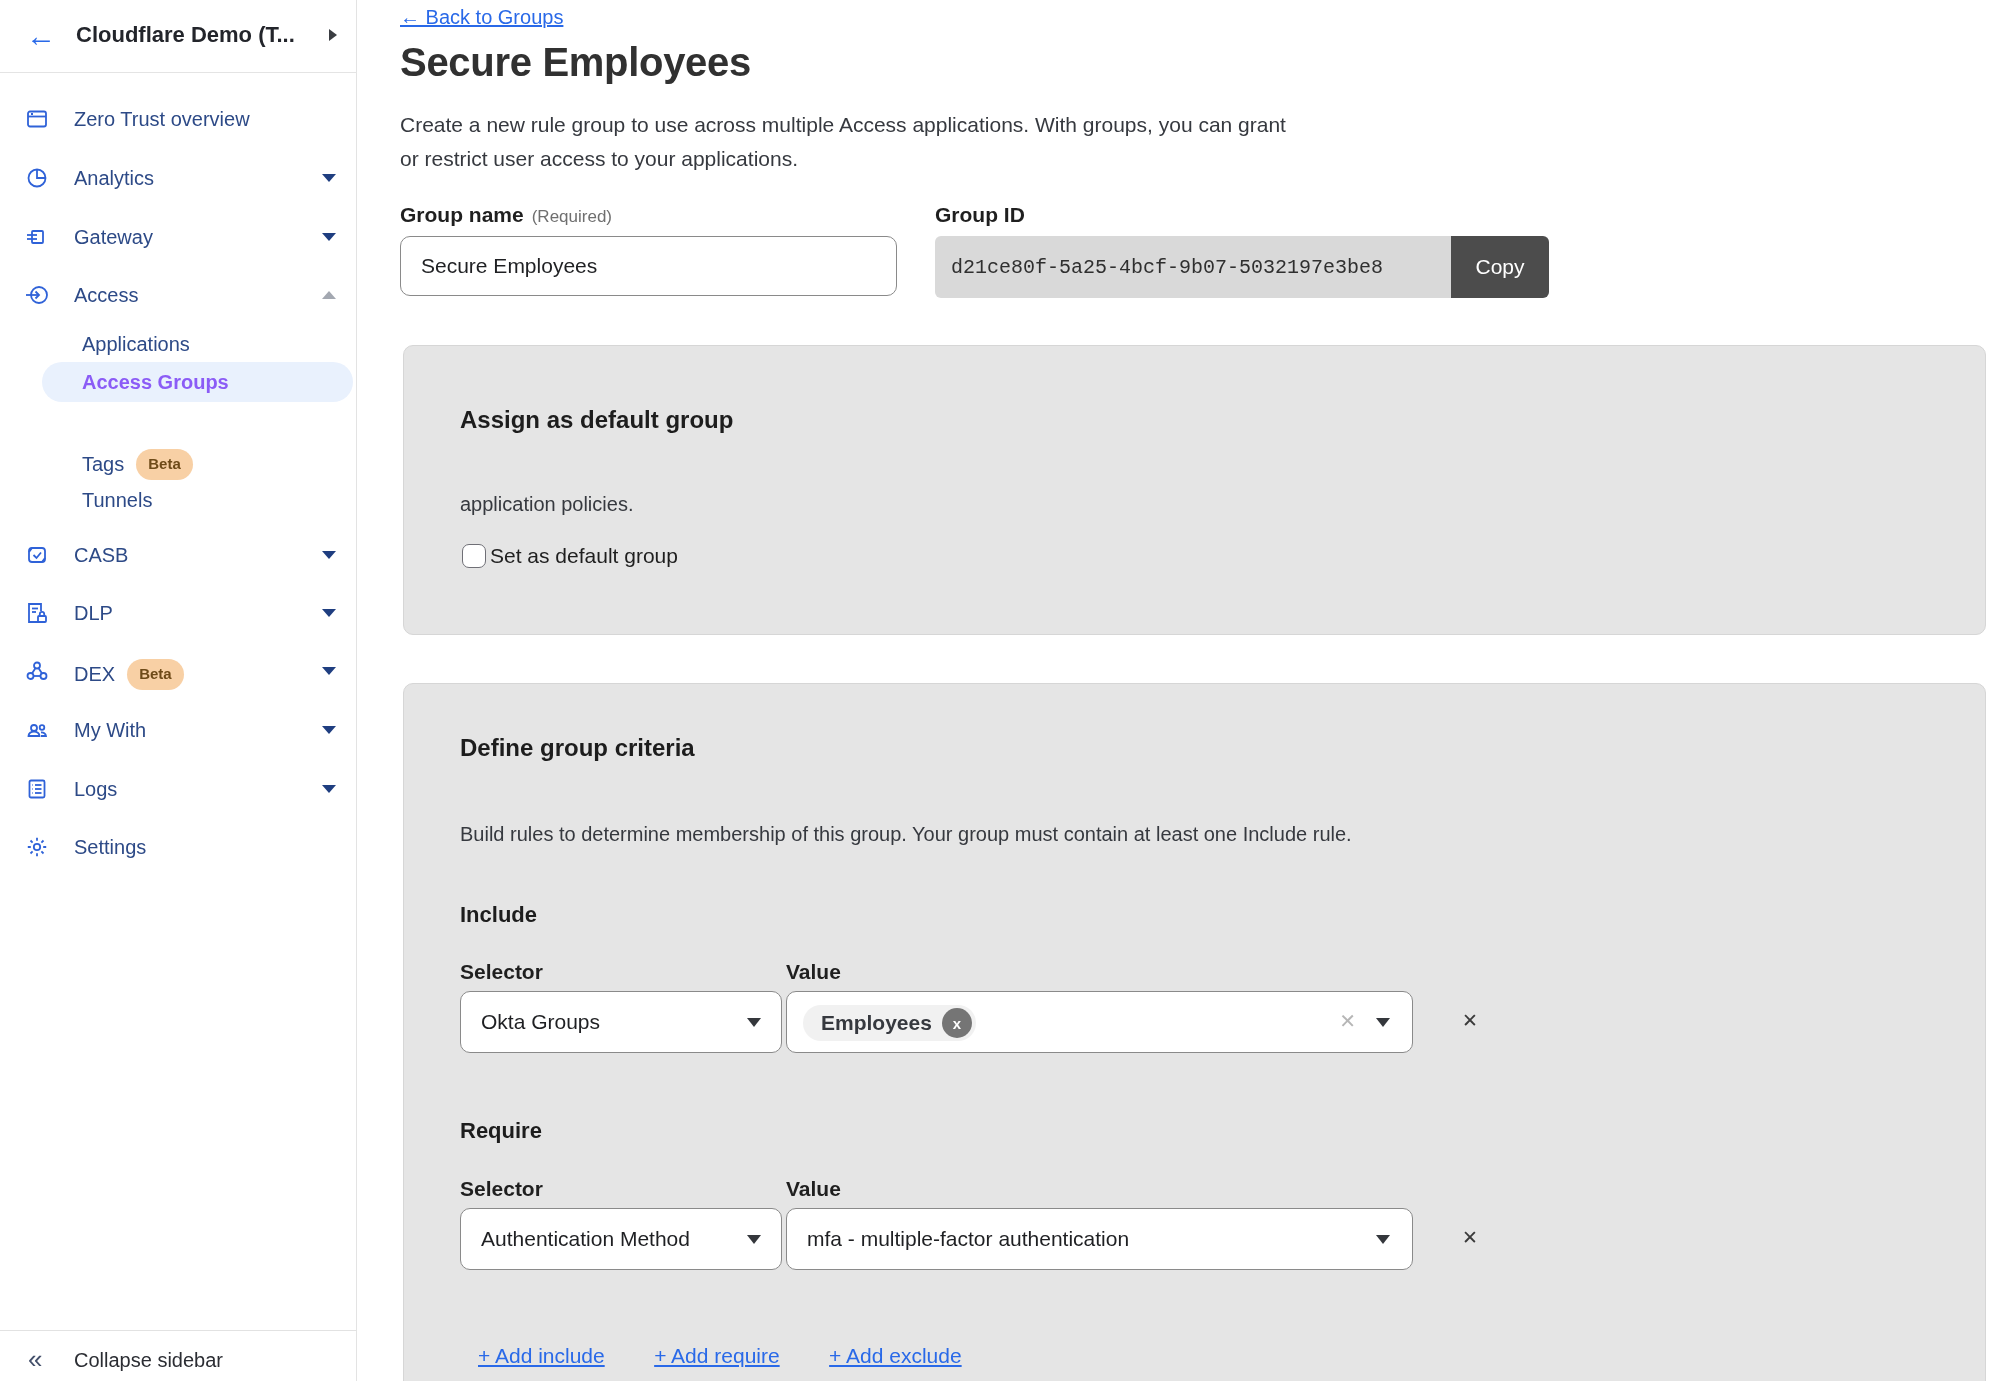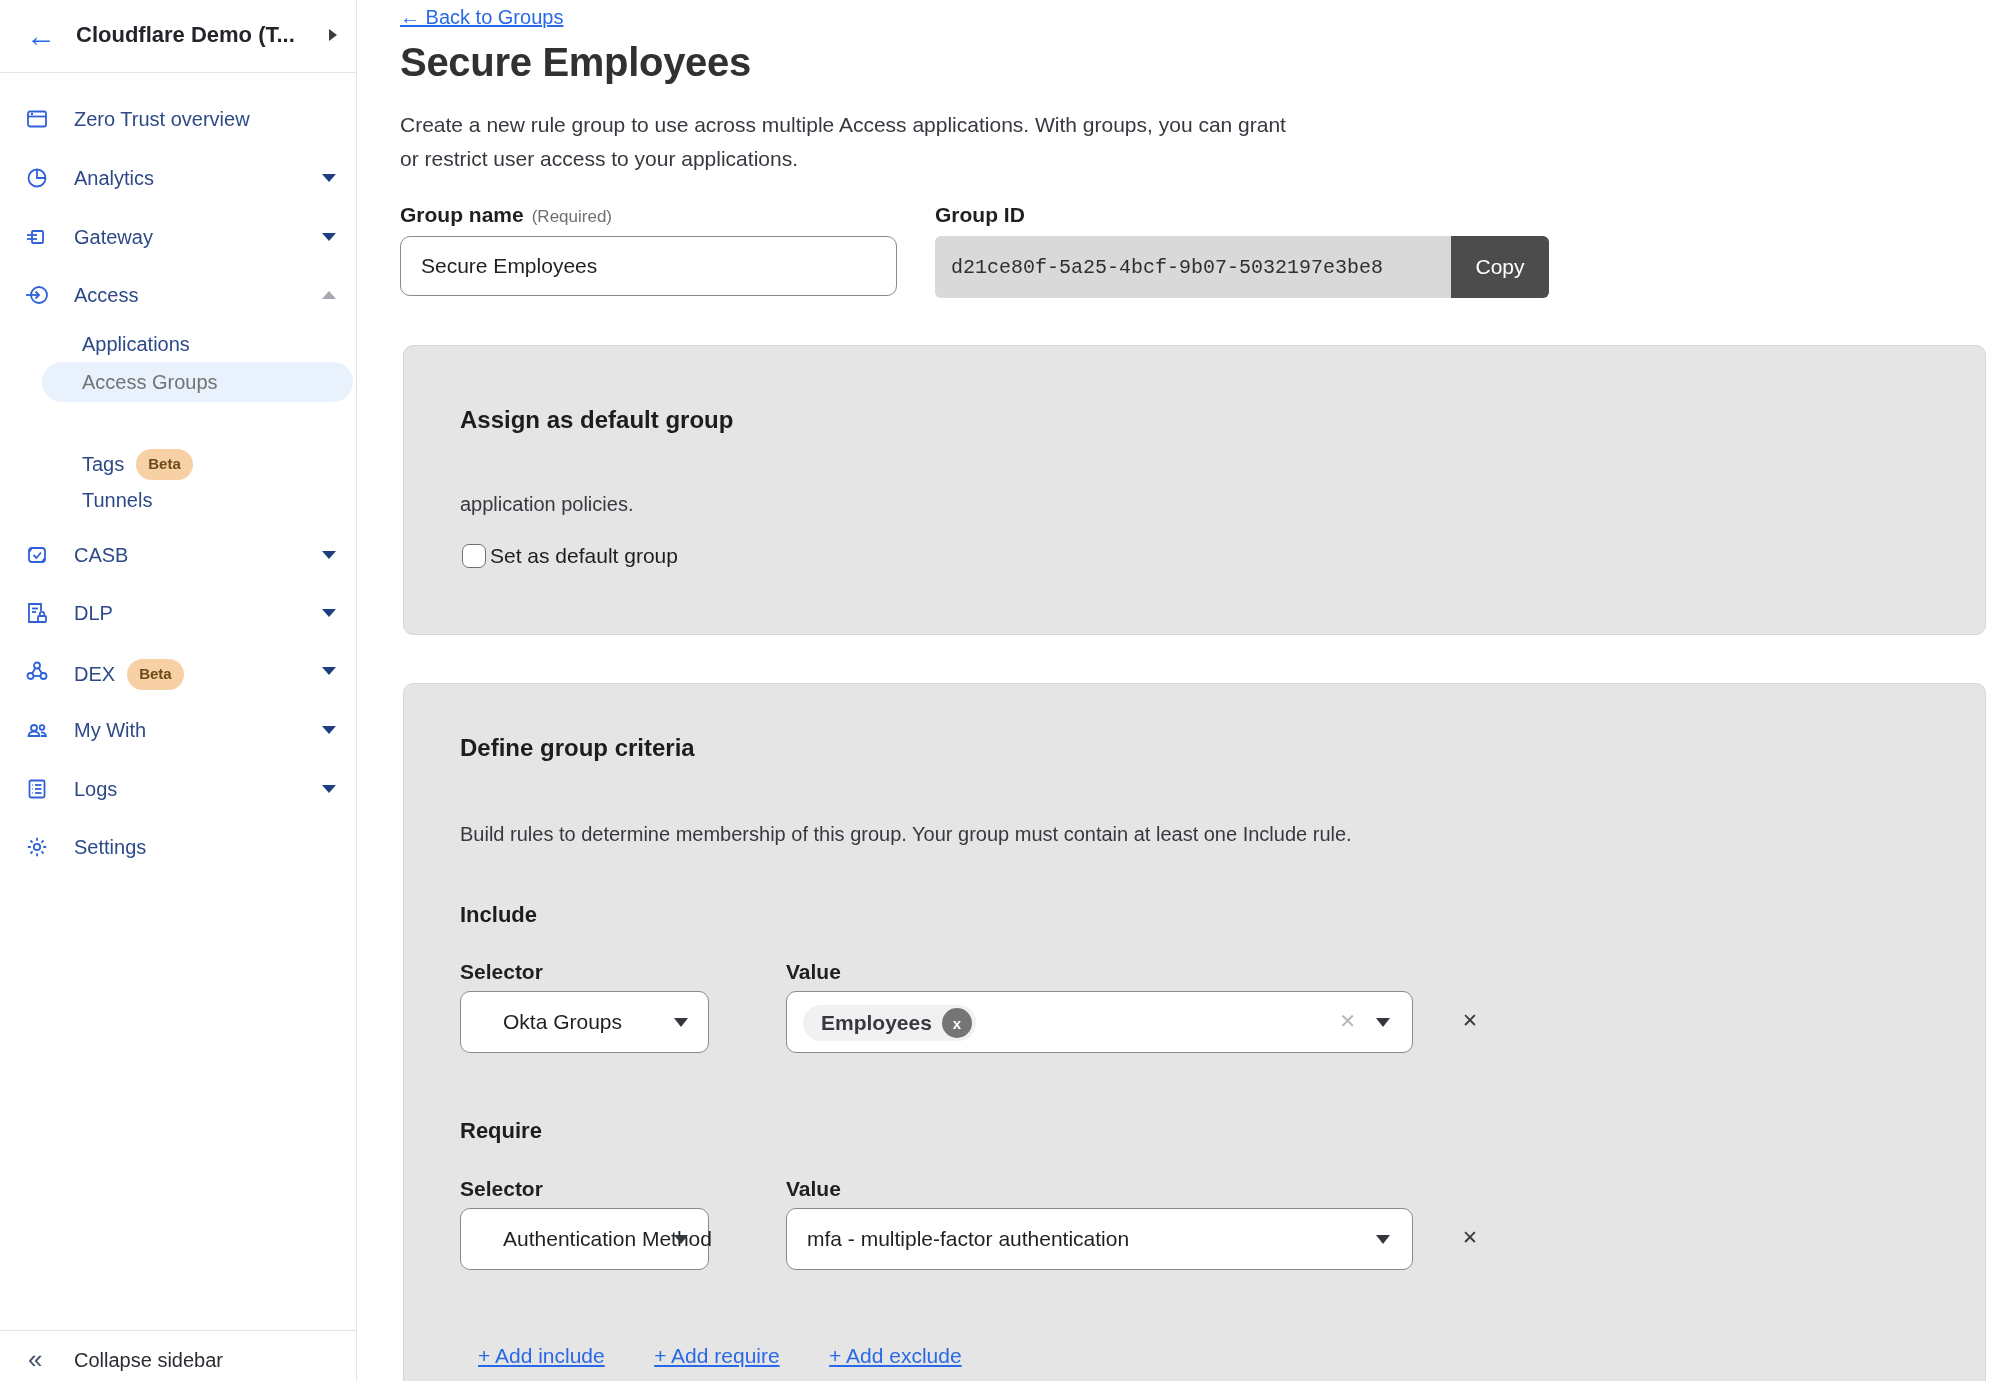--- a/index.html
+++ b/index.html
@@ -26,21 +26,21 @@
   .caret-down { position:absolute; right:21px; top:16px; width:0; height:0;
     border-left:7px solid transparent; border-right:7px solid transparent;
     border-top:8px solid #1f3e80; }
   .caret-up { position:absolute; right:21px; top:16px; width:0; height:0;
     border-left:7px solid transparent; border-right:7px solid transparent;
     border-bottom:8px solid #a3a8b1; }
   .sb-child { position:absolute; left:42px; width:311px; height:40px; border-radius:20px;
     cursor:pointer; }
   .sb-child .sb-label { left:40px; }
   .sb-child.active { background:#e9f1fd; }
-  .sb-child.active .sb-label { font-weight:400; color:#737373; }
+  .sb-child.active .sb-label { font-weight:700; color:#8b5cf6; }
   .beta-badge { display:inline-block; margin-left:12px; padding:3px 12px 4px;
     background:#f8d0a5; color:#6e4a18; font-size:15px; font-weight:600;
     border-radius:999px; vertical-align:2px; }
   .sb-bottom-divider { position:absolute; left:0; top:1330px; width:357px; height:0;
     border-top:1px solid #e2e2e2; }
   .sb-collapse { position:absolute; left:0; top:1342px; width:357px; height:39px; cursor:pointer; }
   .sb-collapse-ic { position:absolute; left:28px; top:2px; font-size:26px; color:#44506b; }
   .sb-collapse-label { position:absolute; left:74px; top:7px; font-size:20px; color:#2b2d33; }
 
   
@@ -81,21 +81,21 @@
   .sub-head { position:absolute; left:56px; font-size:22px; font-weight:700; color:#1d1d1d; }
   .col-label { position:absolute; font-size:21px; font-weight:700; color:#1f1f1f; }
 
   .rule-row { position:absolute; left:56px; width:1060px; height:62px; }
   .select-box { position:absolute; top:0; height:62px; border:1px solid #8a8a8a;
     border-radius:10px; background:#fff; cursor:pointer; display:flex; align-items:center; }
   .select-box .sel-text { font-size:21px; color:#1f2023; padding-left:20px; white-space:nowrap; }
   .tri { position:absolute; top:26px; width:0; height:0;
     border-left:7px solid transparent; border-right:7px solid transparent;
     border-top:9px solid #34373c; }
-  .selector-box { left:0; width:249px;padding-left:22px; }
+  .selector-box { left:0; width:322px; }
   .value-box { left:326px; width:627px; }
   .chip { position:absolute; left:16px; top:13px; height:36px; background:#f1f1f1;
     border-radius:999px; display:flex; align-items:center; padding:0 4px 0 18px; }
   .chip-text { font-size:21px; font-weight:600; color:#36393f; }
   .chip-x { width:30px; height:30px; margin-left:10px; border-radius:50%; background:#757575;
     color:#fff; font-size:15px; font-weight:700; display:flex; align-items:center;
     justify-content:center; cursor:pointer; }
   .clear-x { position:absolute; right:56px; top:17px; font-size:20px; color:#b6b6b6; cursor:pointer; }
   .row-remove { position:absolute; left:1002px; top:18px; font-size:19px; color:#3a3a3a; cursor:pointer; }
 

